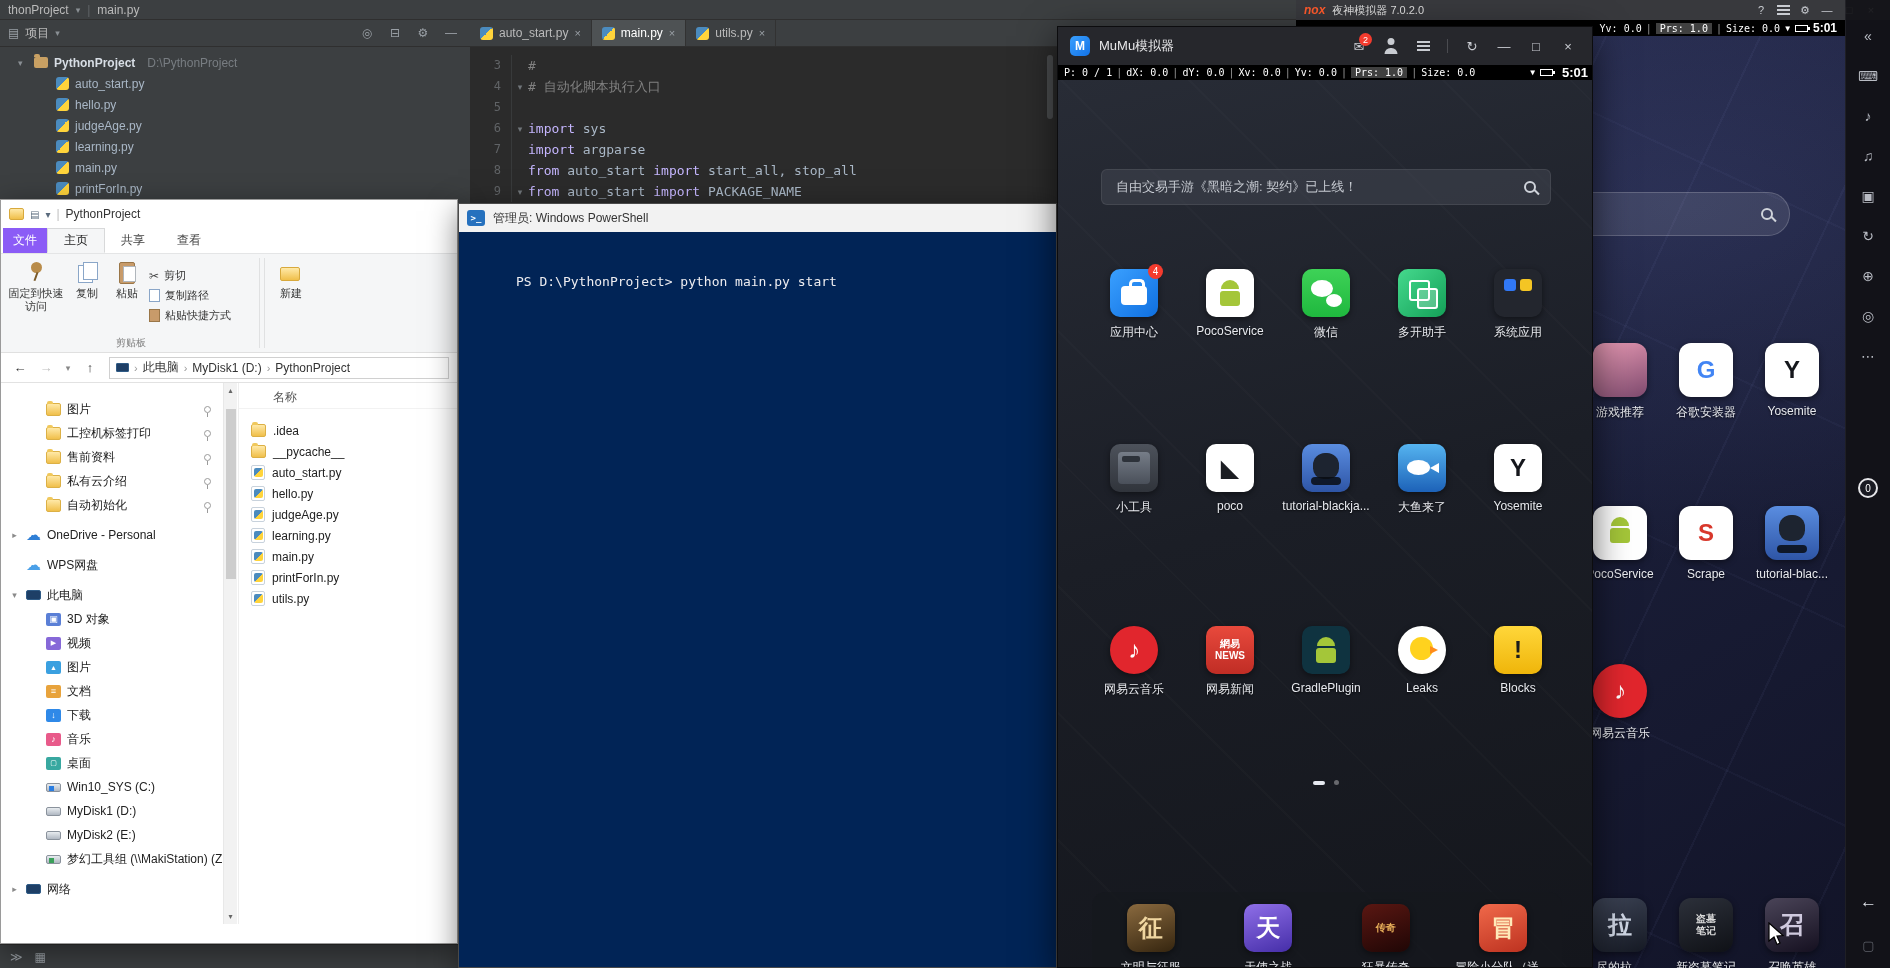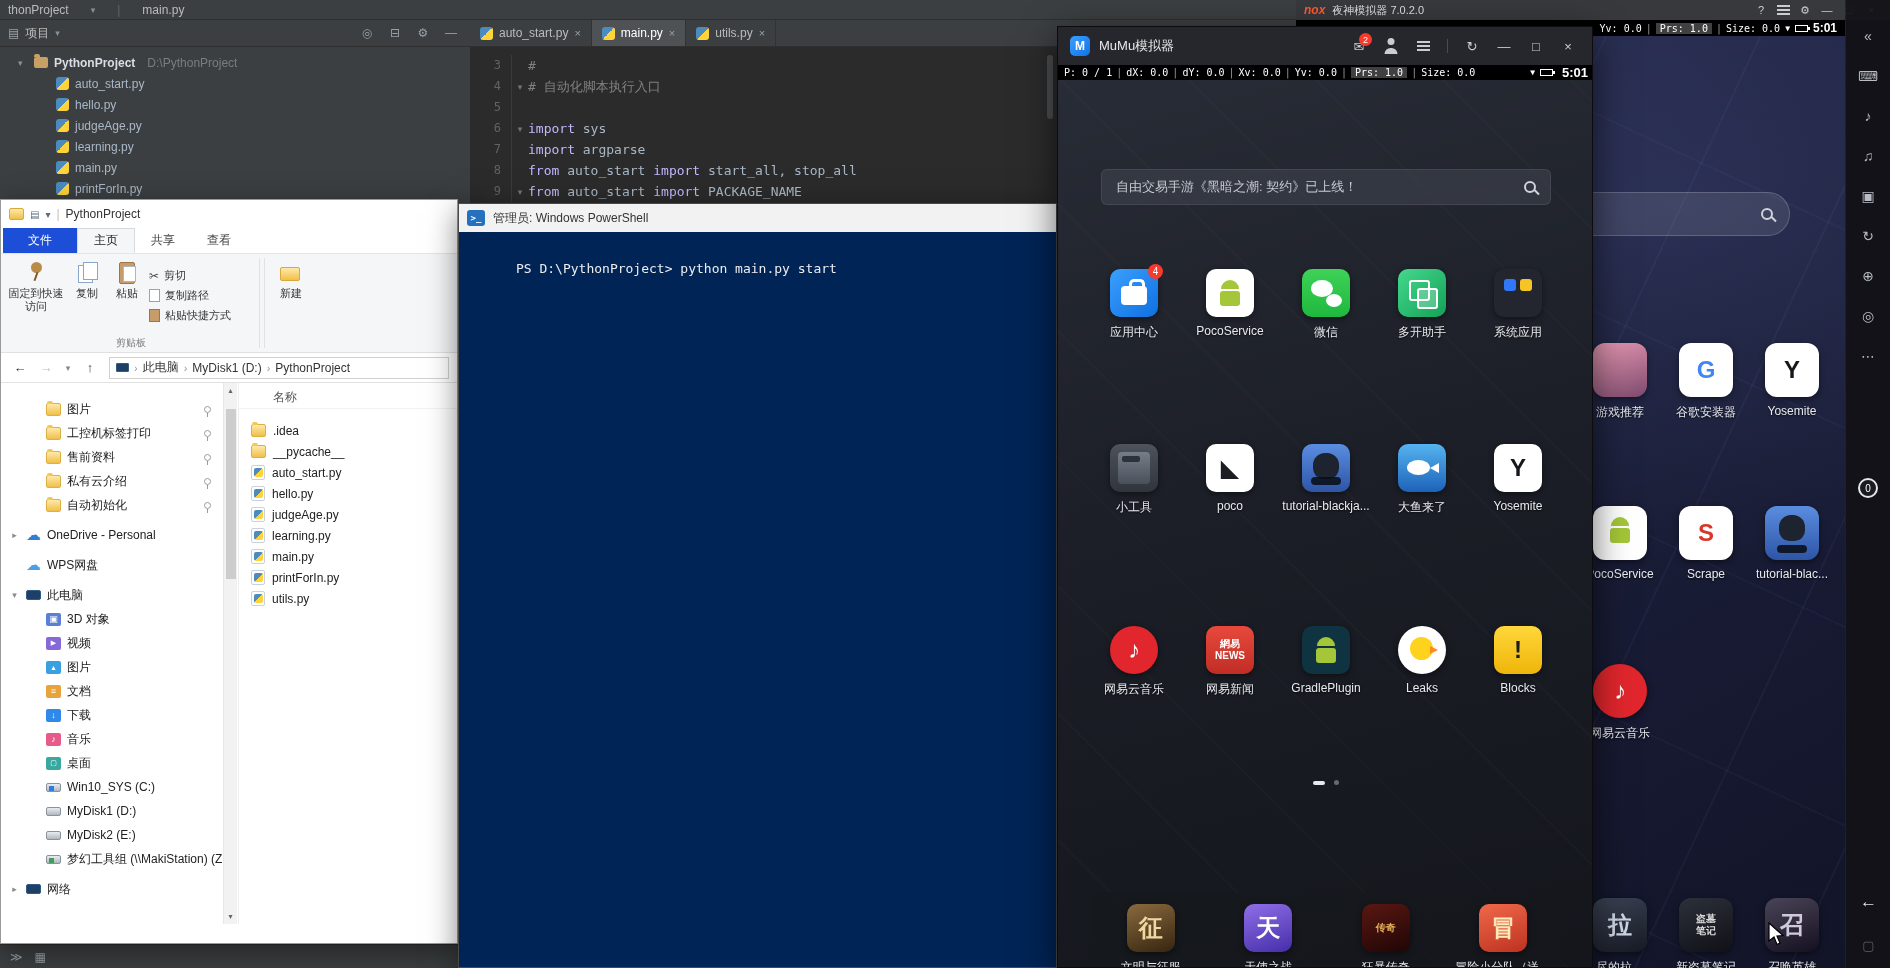--- a/index.html
+++ b/index.html
@@ -57,21 +57,21 @@
 .k-multi::before{content:"";position:absolute;top:11px;left:11px;width:17px;height:17px;border:2px solid #fff;border-radius:3px}
 .k-multi::after{content:"";position:absolute;top:19px;left:19px;width:17px;height:17px;border:2px solid #fff;border-radius:3px;background:rgba(255,255,255,.25)}
 .k-case::before{content:"";position:absolute;top:17px;left:11px;width:26px;height:19px;background:#fff;border-radius:4px}
 .k-case::after{content:"";position:absolute;top:10px;left:19px;width:10px;height:9px;border:3px solid #fff;border-bottom:none;border-radius:5px 5px 0 0}
 .mini{position:absolute;width:12px;height:12px;border-radius:3px}
 .mblue{left:10px;top:10px;background:#3178f6}
 .myellow{right:10px;top:10px;background:#f4c524}
 
 
 #pycharm{left:0;top:0;width:1296px;height:968px;background:#2b2b2b;z-index:2}
-.pc-title{height:20px;background:#3c3f41;color:#bbb;font-size:12px;display:flex;align-items:center;padding-left:8px;gap:22px;border-bottom:1px solid #2f2f2f}
+.pc-title{height:20px;background:#3c3f41;color:#bbb;font-size:12px;display:flex;align-items:center;padding-left:8px;gap:7px;border-bottom:1px solid #2f2f2f}
 .tcaret{color:#8a8f94;font-size:9px}
 .tdiv{color:#5f6367}
 .pc-row2{position:absolute;top:20px;left:0;right:0;height:27px;background:#3c3f41;border-bottom:1px solid #2f2f2f;display:flex}
 .pc-proj-head{width:470px;display:flex;align-items:center;padding:0 8px;color:#bbb;font-size:12px;gap:6px}
 .pc-proj-head .sp{flex:1}
 .pc-head-ic{color:#9aa0a6;font-size:12px;width:22px;text-align:center}
 .ptabs{display:flex;align-items:stretch}
 .ptab{display:flex;align-items:center;gap:6px;padding:0 10px;font-size:12px;color:#bbb;background:#3c3f41;border-right:1px solid #323232}
 .ptab.active{background:#4e5254;color:#fff}
 .tclose{color:#9aa0a6;font-size:11px}
@@ -94,21 +94,21 @@
 .pc-bottom{position:absolute;left:0;bottom:0;width:470px;height:24px;background:#3c3f41;border-top:1px solid #2f2f2f;display:flex;align-items:center;gap:12px;padding:0 10px;color:#9aa0a6;font-size:12px}
 
 
 #explorer{left:0;top:199px;width:458px;height:745px;background:#fff;border:1px solid #9a9a9a;z-index:3;overflow:hidden;box-shadow:0 8px 28px rgba(0,0,0,.45)}
 .ex-title{height:28px;display:flex;align-items:center;gap:6px;padding:0 8px;background:#fff;font-size:12px;color:#333}
 .ex-appic{width:15px;height:12px;background:linear-gradient(#ffe9a8,#f0bf4a);border:1px solid #d8a93c;border-radius:2px}
 .qat-ic{color:#5a6b7d;font-size:10px}
 .ex-tsep{color:#c0c0c0}
 #rtabs{height:26px;display:flex;align-items:stretch;background:#fff;border-bottom:1px solid #e4e5e6;padding-left:2px}
 .rtab{padding:0 16px;display:flex;align-items:center;font-size:12px;color:#444}
-.rtab.file{background:#1d4ed8;color:#fff;padding:0 25px}
+.rtab.file{background:#8b5cf6;color:#fff;padding:0 10px}
 .rtab.active{background:#f5f6f7;border:1px solid #d8d9da;border-bottom:1px solid #f5f6f7;color:#1a1a1a}
 .ex-ribbon{height:99px;background:#f5f6f7;border-bottom:1px solid #e0e0e0;display:flex;padding-left:4px}
 .rgroup{position:relative;padding-bottom:16px}
 .rcap{position:absolute;bottom:2px;left:0;width:100%;text-align:center;font-size:10px;color:#7a7a7a}
 .rrow{display:flex;align-items:flex-start;padding-top:5px}
 .rbig{width:52px;display:flex;flex-direction:column;align-items:center;gap:2px;font-size:11px;color:#333;text-align:center;line-height:13px}
 .rsmalls{display:flex;flex-direction:column;gap:5px;padding-top:9px;margin-left:2px}
 .rsmall{display:flex;align-items:center;gap:5px;font-size:11px;color:#333;white-space:nowrap}
 .vsep{width:1px;background:#e0e1e2;margin:4px 2px}
 .ri{width:26px;height:26px;display:block;position:relative}
@@ -169,21 +169,21 @@
 .ex-files{position:absolute;left:237px;top:0;right:0;bottom:0;border-left:1px solid #eee;padding-top:4px}
 .fhead{height:22px;display:flex;align-items:center;padding-left:34px;font-size:12px;color:#555;border-bottom:1px solid #f2f2f2}
 .flist{padding-top:11px}
 .frow{height:21px;display:flex;align-items:center;gap:7px;padding-left:12px;font-size:12px;color:#222}
 .ex-status{position:absolute;left:0;right:0;bottom:0;height:19px;background:#fff;border-top:1px solid #e2e2e2;font-size:11px;color:#444;display:flex;align-items:center;padding-left:10px}
 
 
 #powershell{left:458px;top:203px;width:599px;height:765px;background:#012456;border:1px solid #4a4a4a;z-index:4;box-shadow:0 8px 28px rgba(0,0,0,.5)}
 .ps-title{height:28px;background:#f2f2f2;display:flex;align-items:center;gap:8px;padding:0 8px;font-size:12px;color:#333}
 .ps-ic{width:18px;height:16px;background:#2671be;border-radius:3px;color:#fff;font:bold 9px "DejaVu Sans Mono",monospace;display:flex;align-items:center;justify-content:center}
-.ps-body{position:absolute;top:28px;left:0;right:0;bottom:0;padding:14px 10px;font:13px "DejaVu Sans Mono",monospace;color:#eeedf0;white-space:pre}
+.ps-body{position:absolute;top:28px;left:0;right:0;bottom:0;padding:27px 10px;font:13px "DejaVu Sans Mono",monospace;color:#eeedf0;white-space:pre}
 
 
 #mumu{left:1057px;top:26px;width:536px;height:942px;background:#1a1c22;z-index:5;overflow:hidden;box-shadow:0 10px 34px rgba(0,0,0,.6);border:1px solid #0c0c0e}
 #mtitle{height:38px;display:flex;align-items:center;padding:0 12px;background:#26272c}
 .mm-logo{width:20px;height:20px;border-radius:5px;background:linear-gradient(135deg,#3aa0ff,#1272e6);color:#fff;font:bold 12px "Liberation Sans",sans-serif;display:flex;align-items:center;justify-content:center}
 .mm-tt{margin-left:9px;font-size:13px;color:#e8e8ea}
 .mm-btns{margin-left:auto;display:flex;align-items:center;gap:8px}
 .cbtn{width:24px;height:24px;display:inline-flex;align-items:center;justify-content:center;color:#c9ccd2;font-size:13px;position:relative}
 .hambar{width:13px;height:2px;background:#c9ccd2;box-shadow:0 4px 0 #c9ccd2,0 -4px 0 #c9ccd2}
 .cb-user::before{content:"";position:absolute;top:4px;left:50%;transform:translateX(-50%);width:7px;height:7px;border-radius:50%;background:#c9ccd2}

